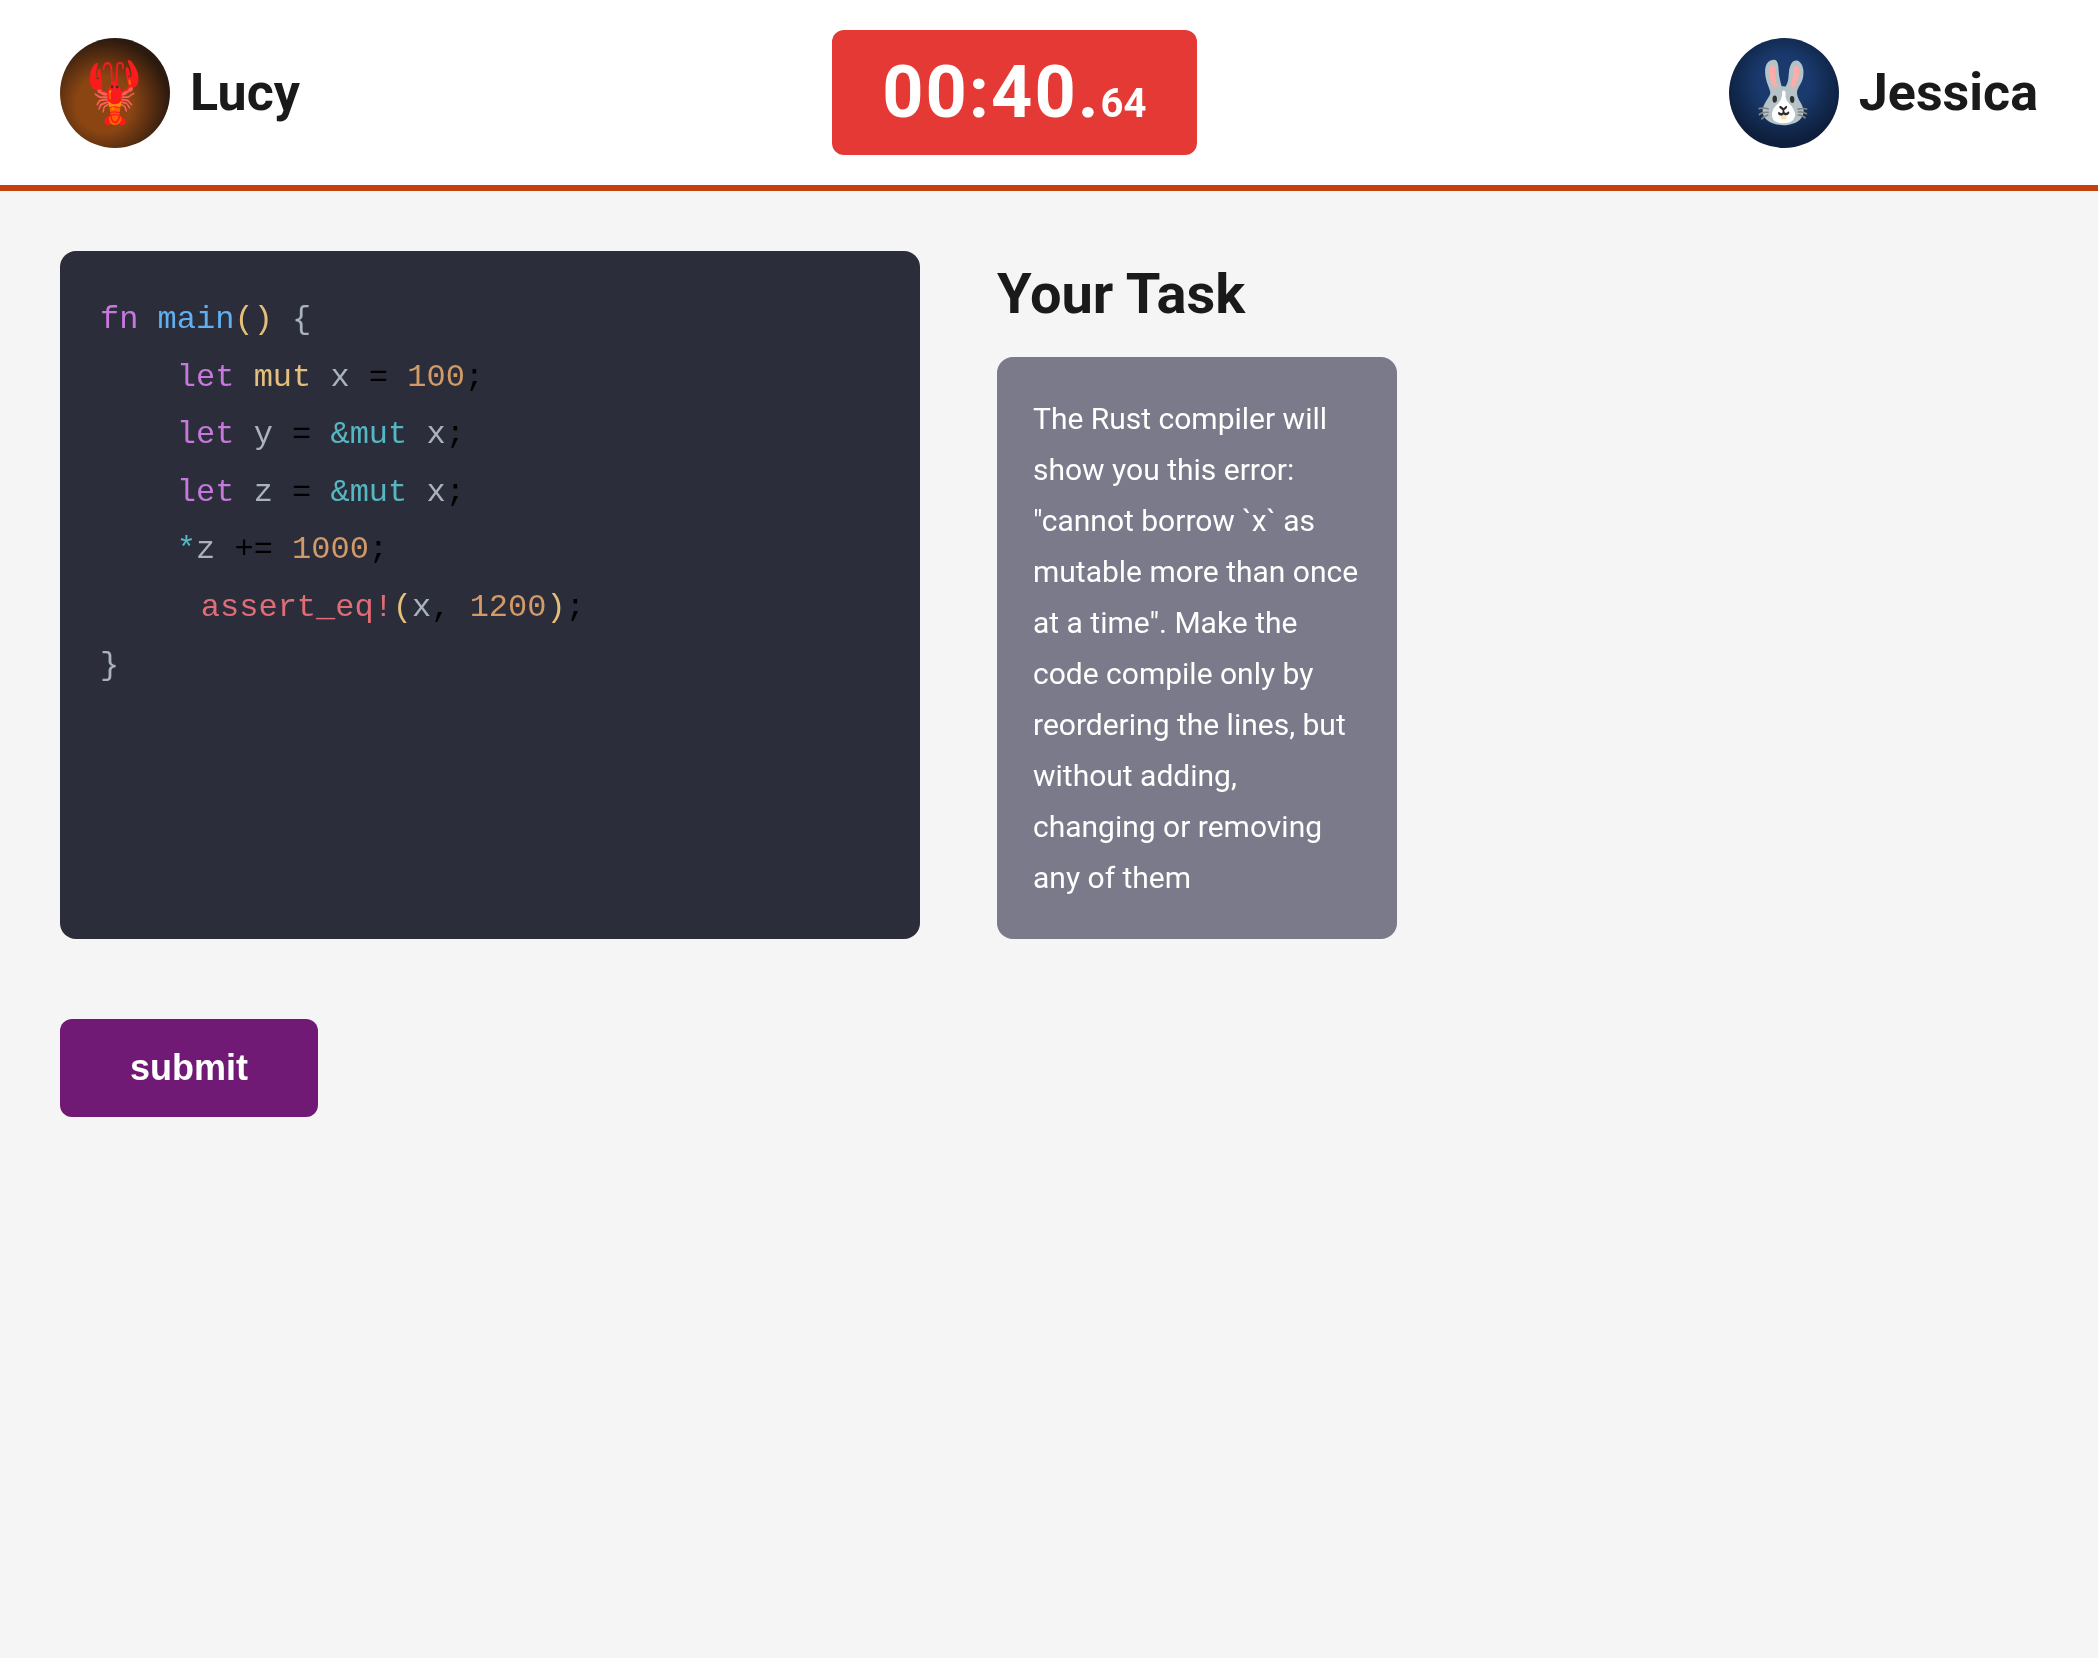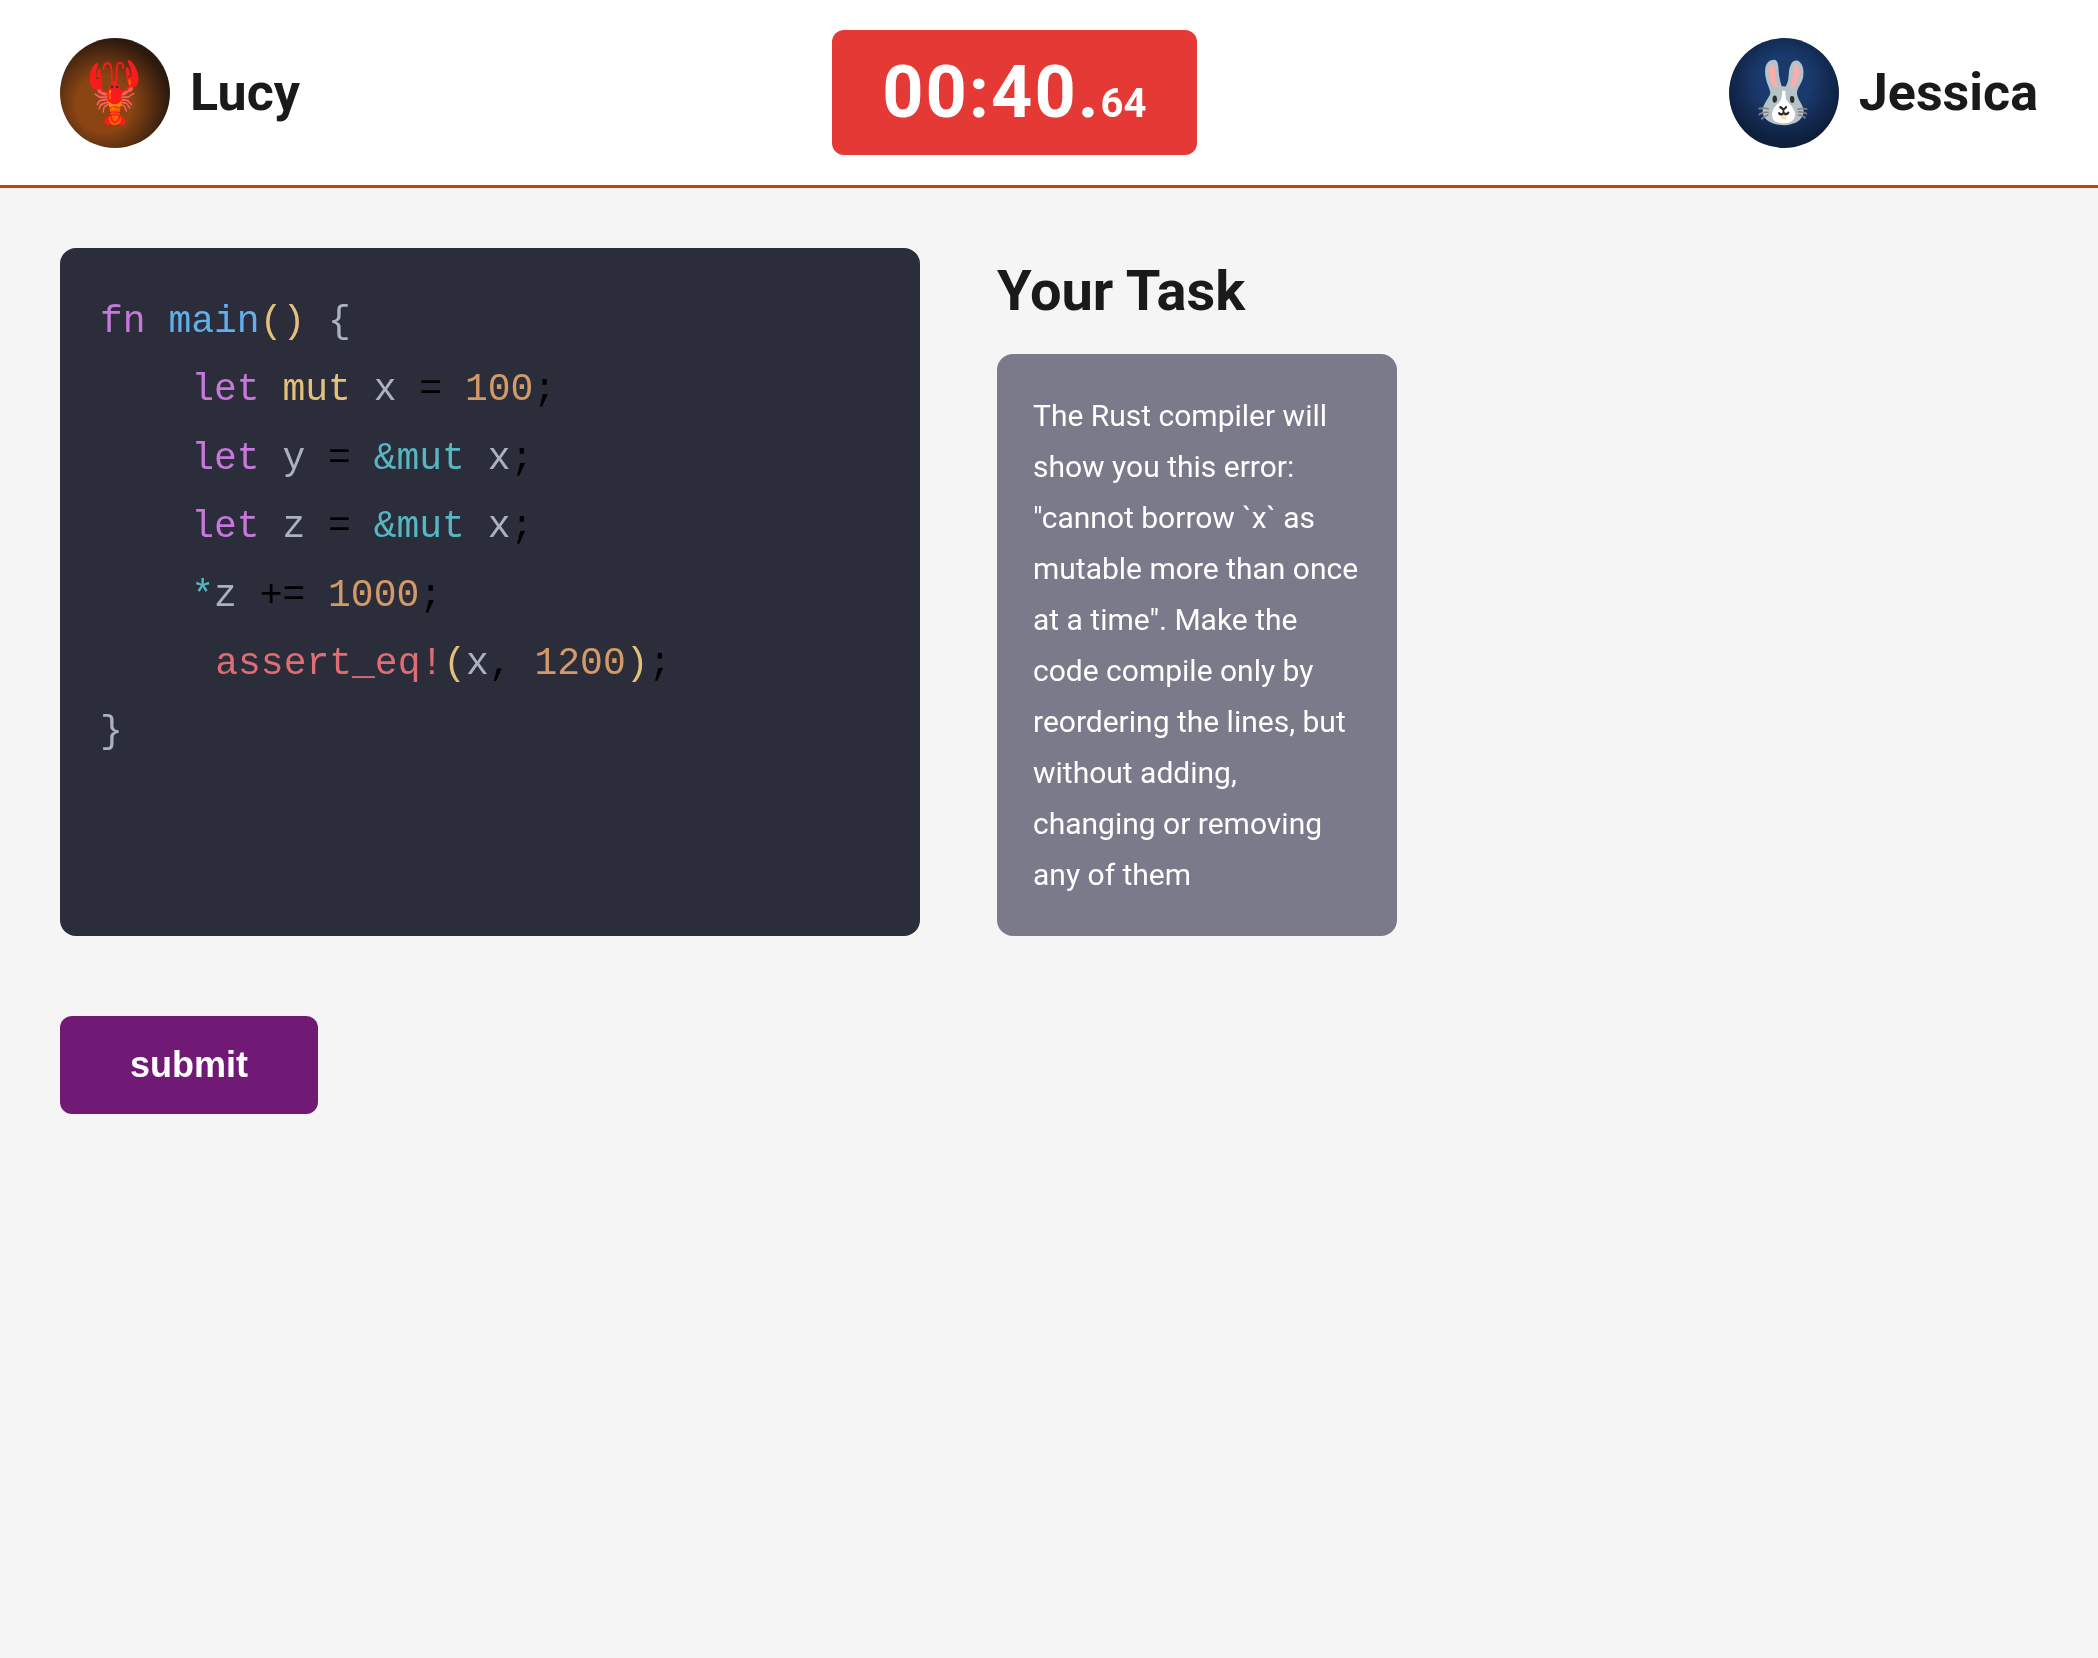--- a/index.html
+++ b/index.html
@@ -16,21 +16,21 @@
       min-height: 1658px;
     }
 
     
     .header {
       display: flex;
       align-items: center;
       justify-content: space-between;
       padding: 30px 60px;
       background: #fff;
-      border-bottom: 3px solid #c2410c;
+      border-bottom: 6px solid #c2410c;
     }
 
     .player {
       display: flex;
       align-items: center;
       gap: 20px;
     }
 
     .avatar {
       width: 110px;
@@ -100,21 +100,21 @@
     }
 
     
     .code-editor {
       flex: 0 0 860px;
       background: #2b2d3a;
       border-radius: 16px;
       padding: 40px 40px;
       min-height: 680px;
       font-family: 'Courier New', Courier, monospace;
-      font-size: 38px;
+      font-size: 32px;
       line-height: 1.8;
     }
 
     .code-line {
       display: block;
       white-space: pre;
     }
 
     .kw-fn { color: #c678dd; }
     .kw-main { color: #61afef; }

